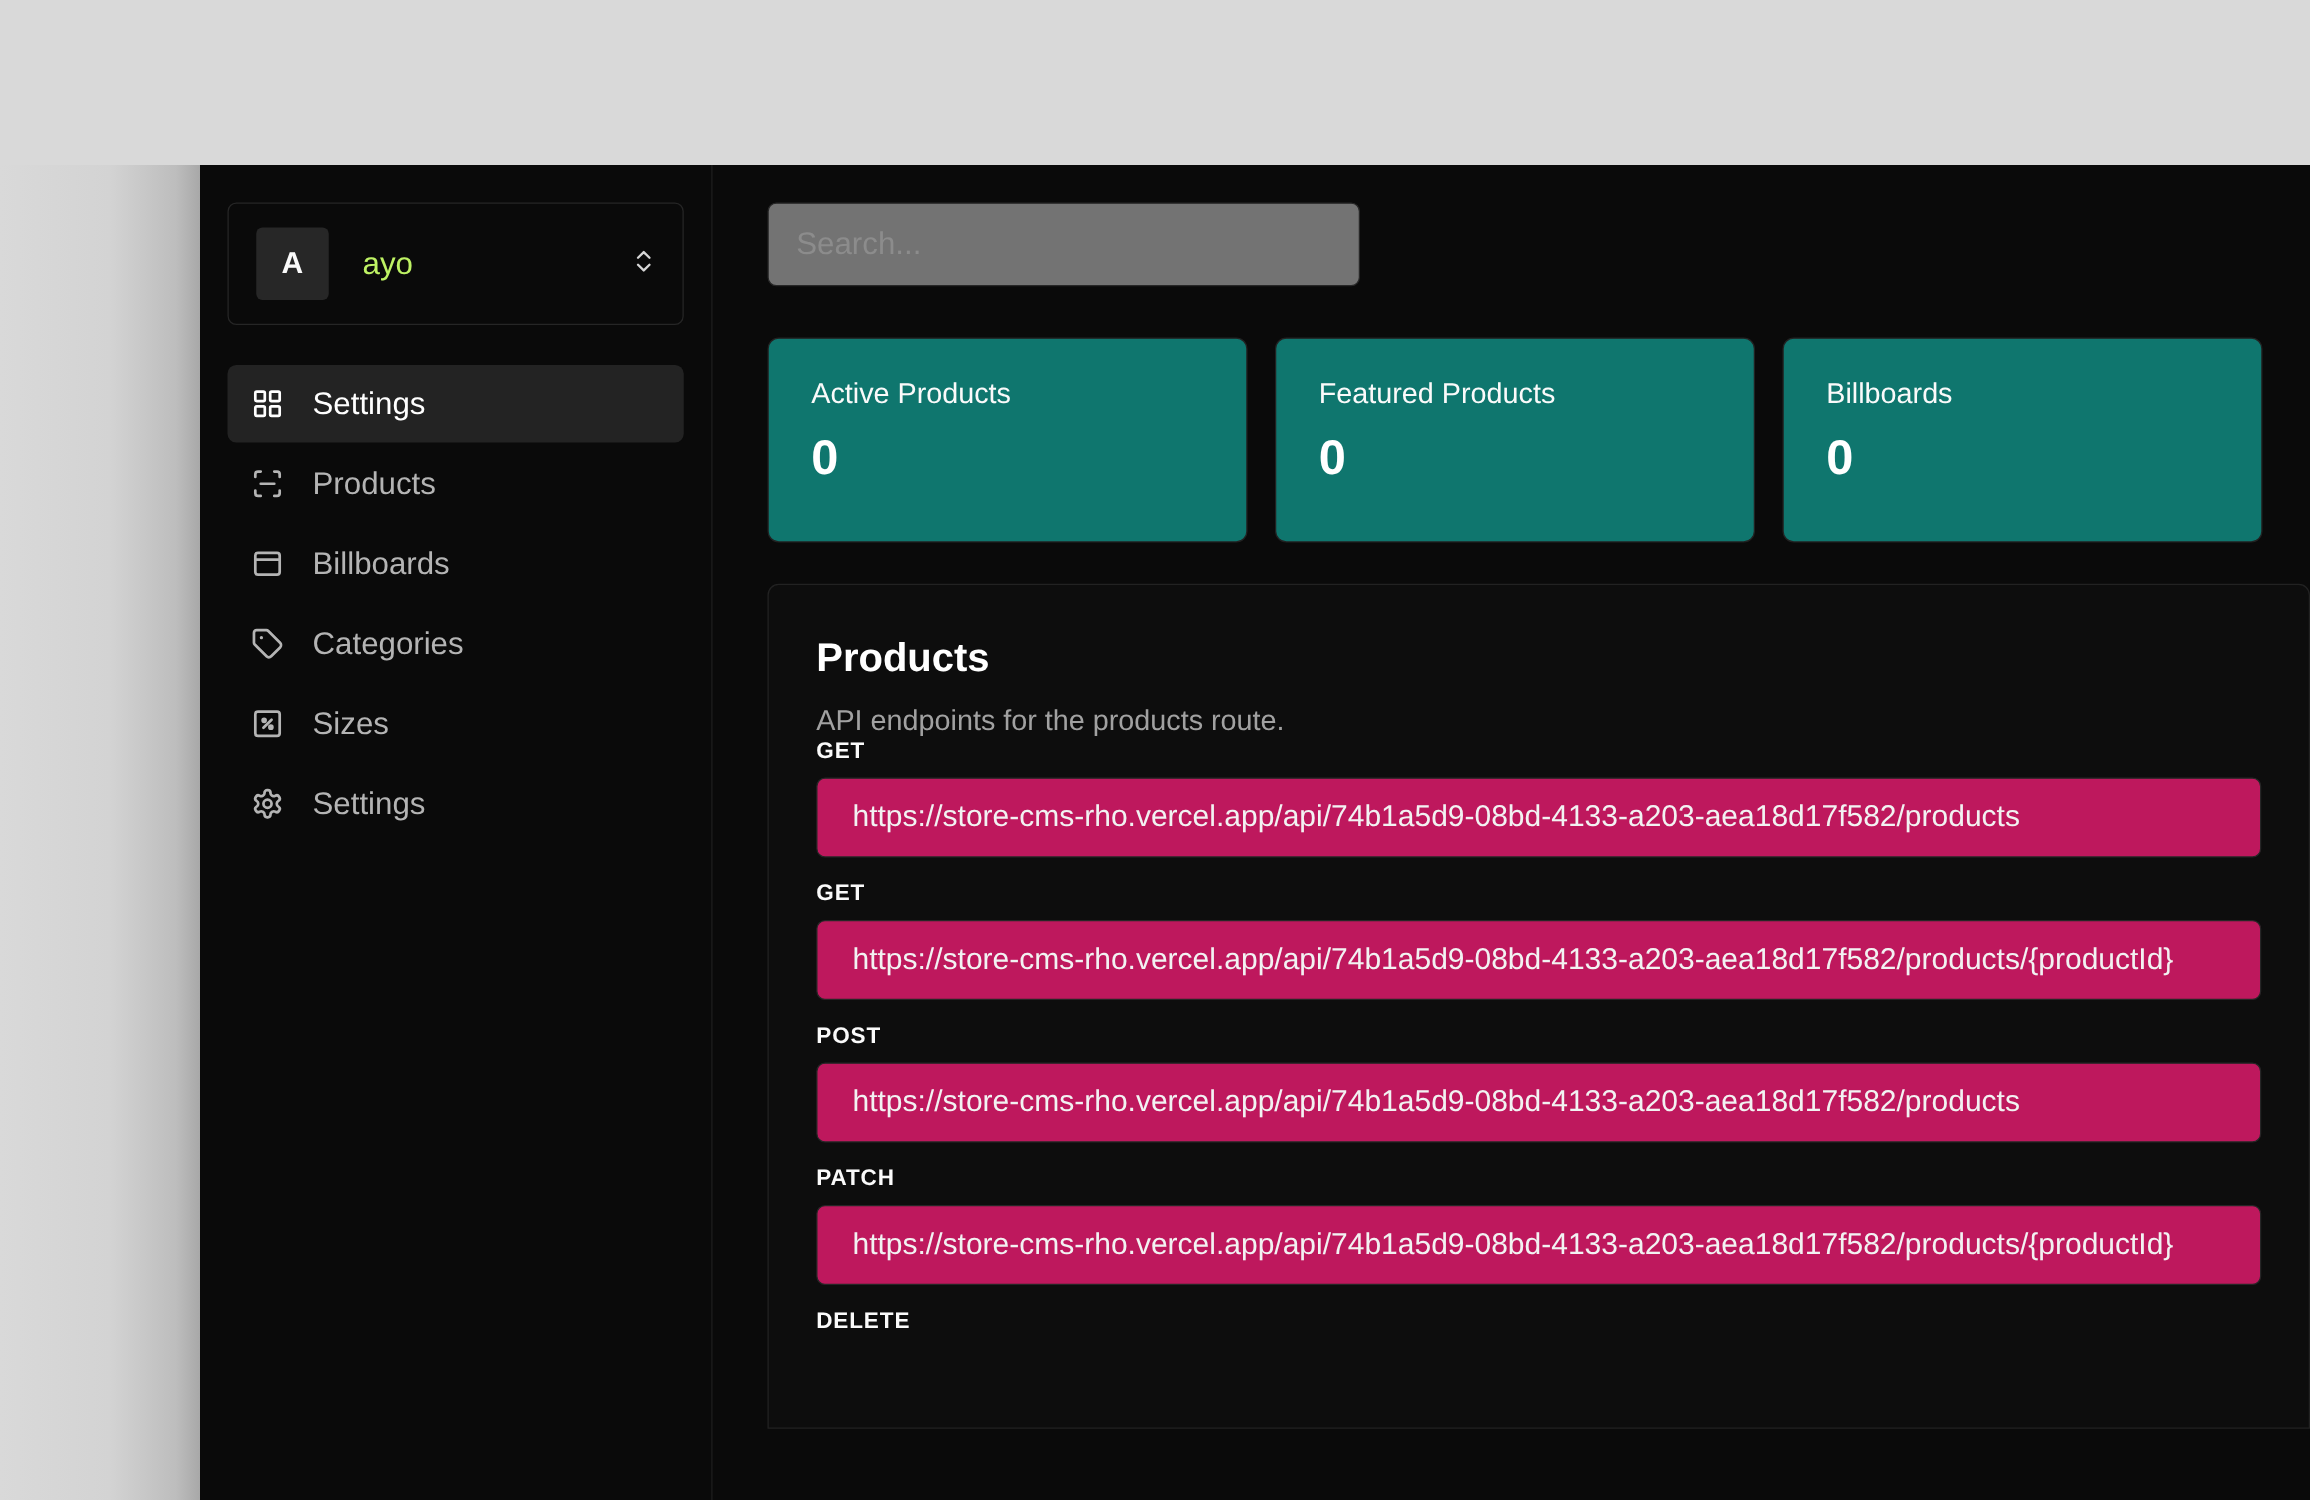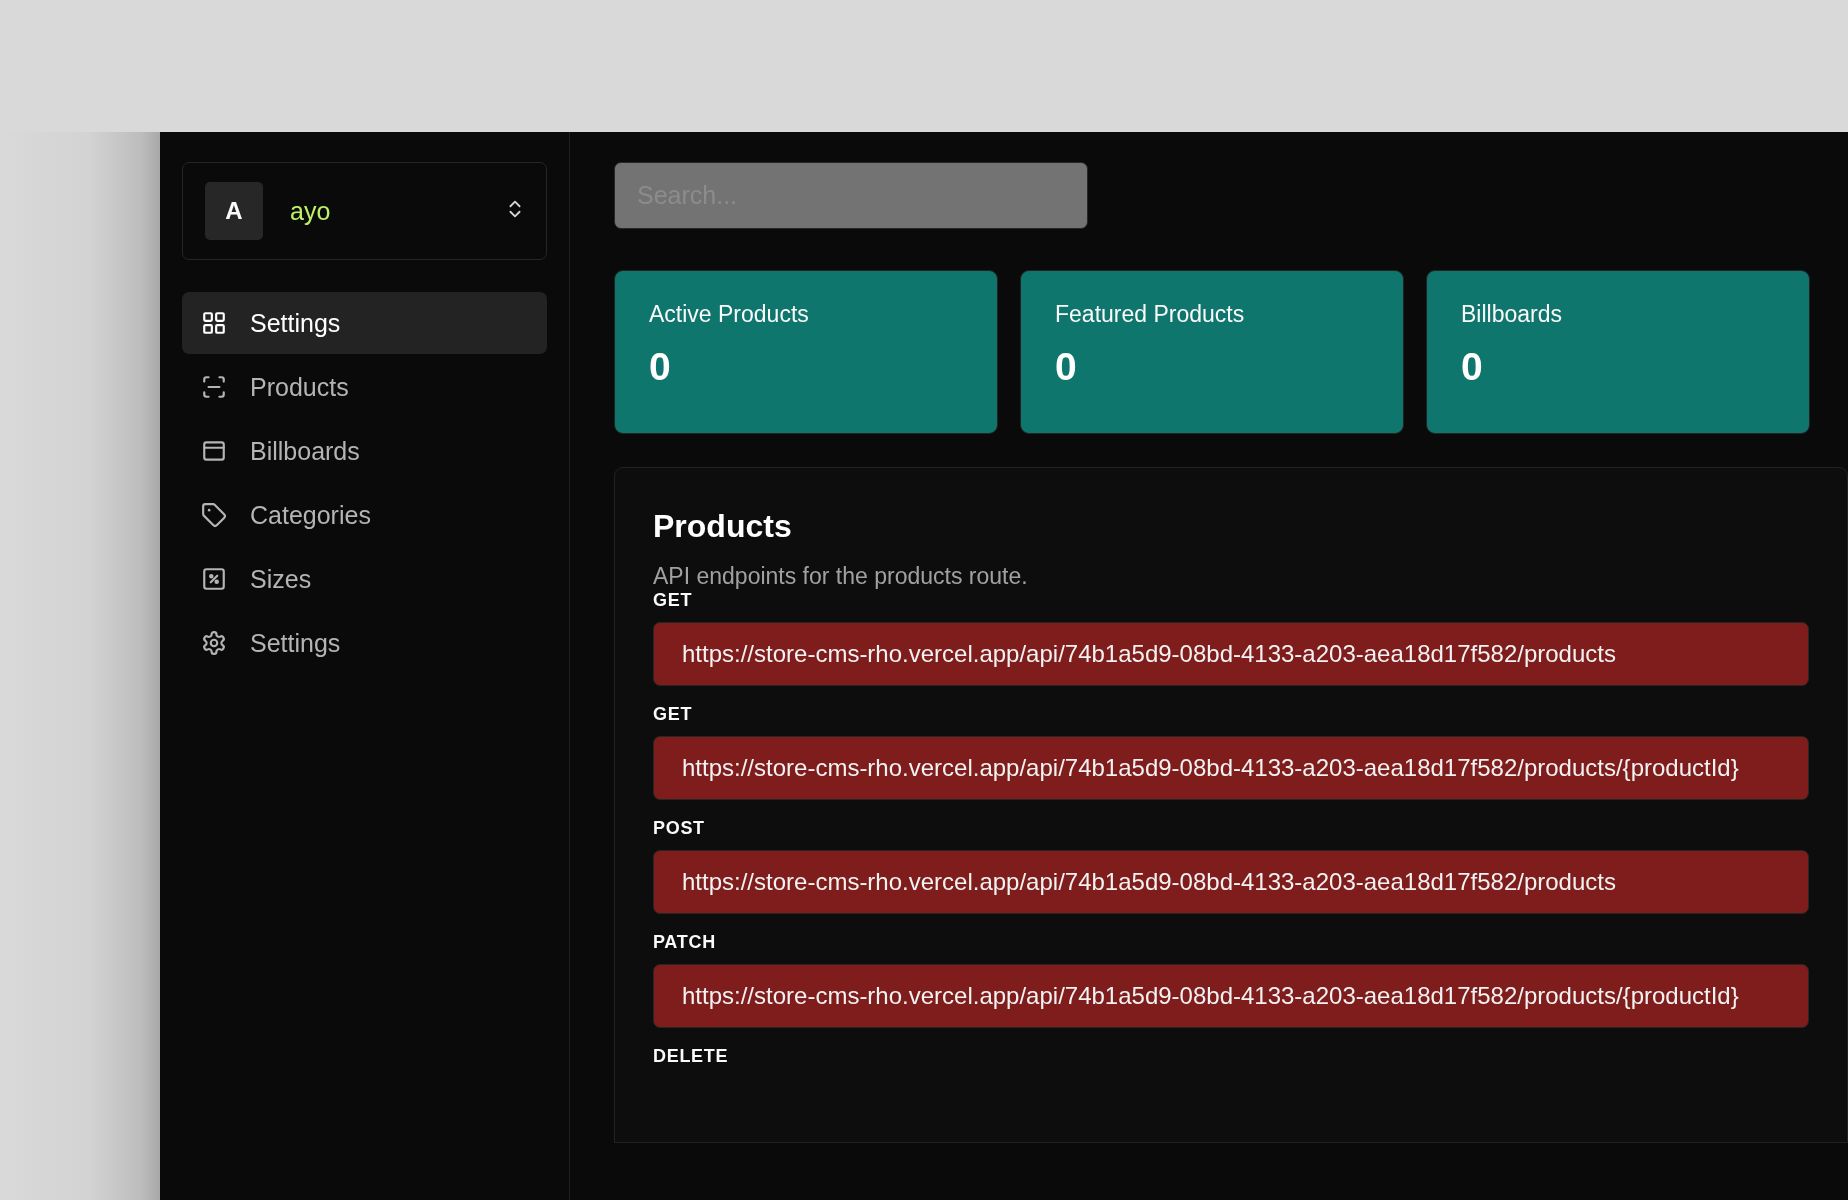--- a/index.html
+++ b/index.html
@@ -182,21 +182,21 @@
   .endpoint { margin-bottom: 18px; }
   .endpoint-method {
     color: #fafafa;
     font-size: 18px;
     font-weight: 700;
     letter-spacing: .7px;
     margin-bottom: 11px;
   }
   .endpoint-url-box {
     height: 64px;
-    background: #7f1d1d;
+    background: #be185d;
     border: 1px solid #262626;
     border-radius: 7px;
     display: flex;
     align-items: center;
     padding: 0 28px;
     overflow: hidden;
   }
   .endpoint-url {
     color: #f2f2f2;
     font-size: 24px;

